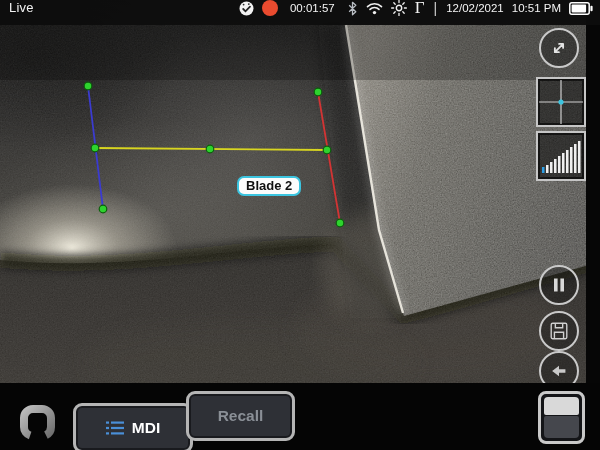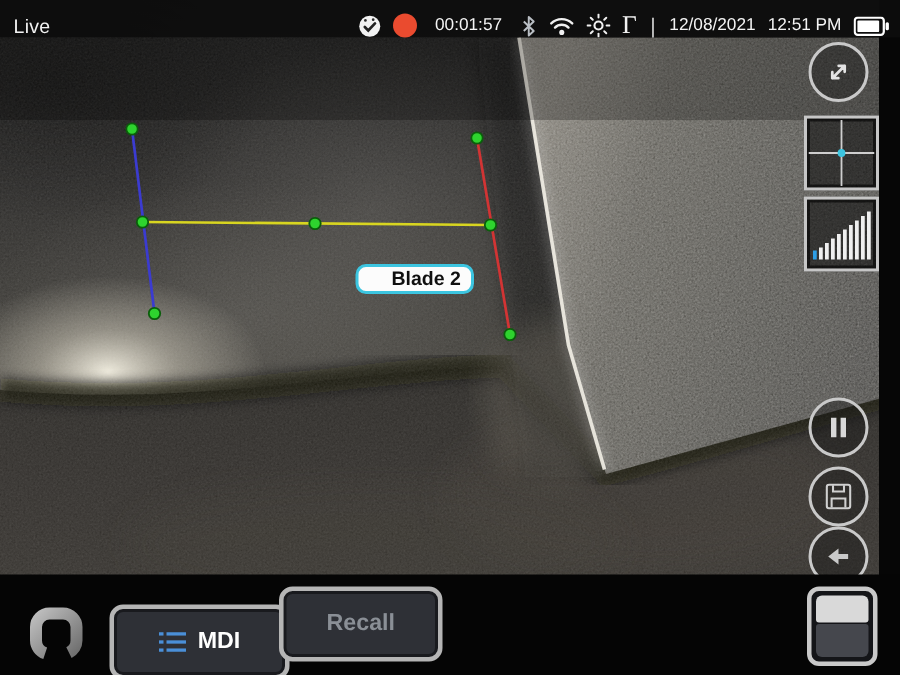--- a/index.html
+++ b/index.html
@@ -7,21 +7,21 @@
          font-family:"Liberation Sans","DejaVu Sans",sans-serif;}
   .stage *{box-sizing:border-box;}
   svg{display:block;}
 
   
   .scene,.overlay-svg{position:absolute;left:0;top:0;width:600px;height:450px;}
   .right-strip{position:absolute;right:0;top:0;width:14px;height:450px;background:#060606;}
 
   
   .status-bar{position:absolute;left:0;top:0;width:600px;height:25px;
-    background:rgba(13,13,13,.82);display:flex;align-items:flex-end;color:#f2f2f2;z-index:30;}
+    background:rgba(13,13,13,.82);display:flex;align-items:flex-start;color:#f2f2f2;z-index:30;}
   .live{font-size:13px;margin-left:9px;letter-spacing:.2px;}
   .status-right{margin-left:auto;display:flex;align-items:center;gap:8px;margin-right:7px;}
   .record-dot{width:16px;height:16px;border-radius:50%;background:var(--record-red);}
   .timer,.date-text,.time-text{font-size:11.5px;color:#f4f4f4;white-space:nowrap;}
   .timer{margin:0 4px 0 4px;}
   .gamma{font-family:"Liberation Serif","DejaVu Serif",serif;font-size:17px;line-height:1;margin-top:-2px;}
   .sep{font-size:14px;color:#cfcfcf;margin:0 1px;}
 
   
   .rbtn{position:absolute;z-index:25;cursor:pointer;}
@@ -51,21 +51,21 @@
     justify-content:center;gap:8px;color:#fff;font-size:15.5px;font-weight:600;cursor:pointer;}
   #btn-mdi{left:73px;width:120px;margin-top:12px;}
   #btn-recall{left:186px;width:109px;}
   #btn-image{left:303px;width:100px;}
   #btn-3dpm{left:407px;width:110px;}
   .tool-btn.disabled{color:#8a8f96;cursor:default;}
   .twoline{width:62px;line-height:1.15;text-align:center;}
 
   
   .blade-label{position:absolute;left:237px;top:176px;z-index:20;background:#fcfcfc;color:#101010;
-    border:2px solid var(--cyan-accent);border-radius:7px;padding:0px 7px 1px 22px;
+    border:2px solid var(--cyan-accent);border-radius:7px;padding:0px 7px 1px 7px;
     font-size:13px;font-weight:bold;white-space:nowrap;}
   .overlay-svg{z-index:15;}
 </style>
 </head>
 <body>
 
 <div class="stage">
 
   <svg class="scene" viewBox="0 0 600 450" preserveAspectRatio="none">
     <defs>
@@ -193,22 +193,22 @@
               <line x1="13.4" y1="8" x2="15.4" y2="8"></line>
             <line x1="2.8" y1="2.8" x2="4.2" y2="4.2"></line>
               <line x1="11.8" y1="11.8" x2="13.2" y2="13.2"></line>
             <line x1="2.8" y1="13.2" x2="4.2" y2="11.8"></line>
               <line x1="11.8" y1="4.2" x2="13.2" y2="2.8"></line>
           </g>
         </svg>
       </span>
       <span class="gamma">Γ</span>
       <span class="sep">|</span>
-      <span class="date-text">12/08/2021</span>
-      <span class="time-text">12:51 PM</span>
+      <span class="date-text">12/02/2021</span>
+      <span class="time-text">10:51 PM</span>
       <span>
         <svg width="24" height="13" viewBox="0 0 24 13">
           <rect x="0.8" y="0.8" width="19.4" height="11.4" rx="2" stroke="#fff" stroke-width="1.5" fill="none"></rect>
           <rect x="2.6" y="2.6" width="14.5" height="7.8" rx="0.8" fill="#fff"></rect>
           <rect x="21.4" y="3.8" width="2.2" height="5.4" rx="1" fill="#fff"></rect>
         </svg>
       </span>
     </div>
   </div>
 

